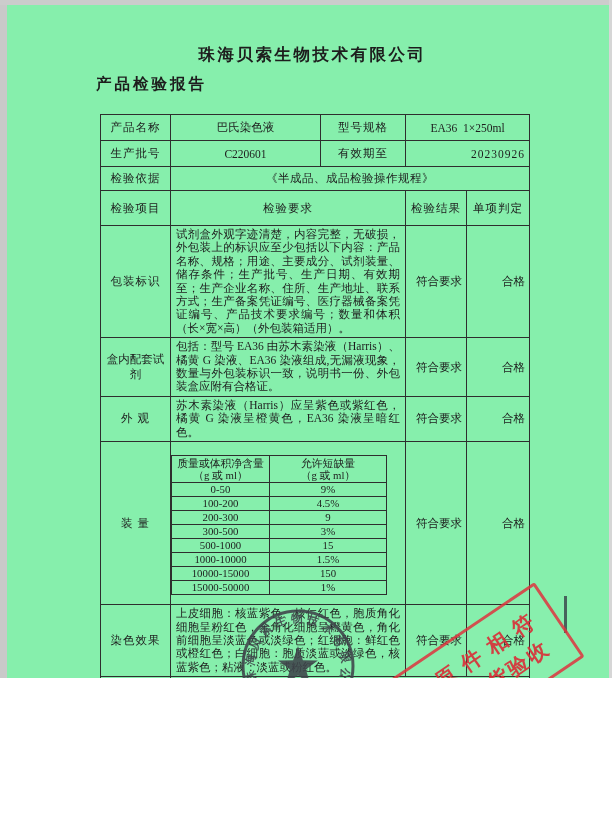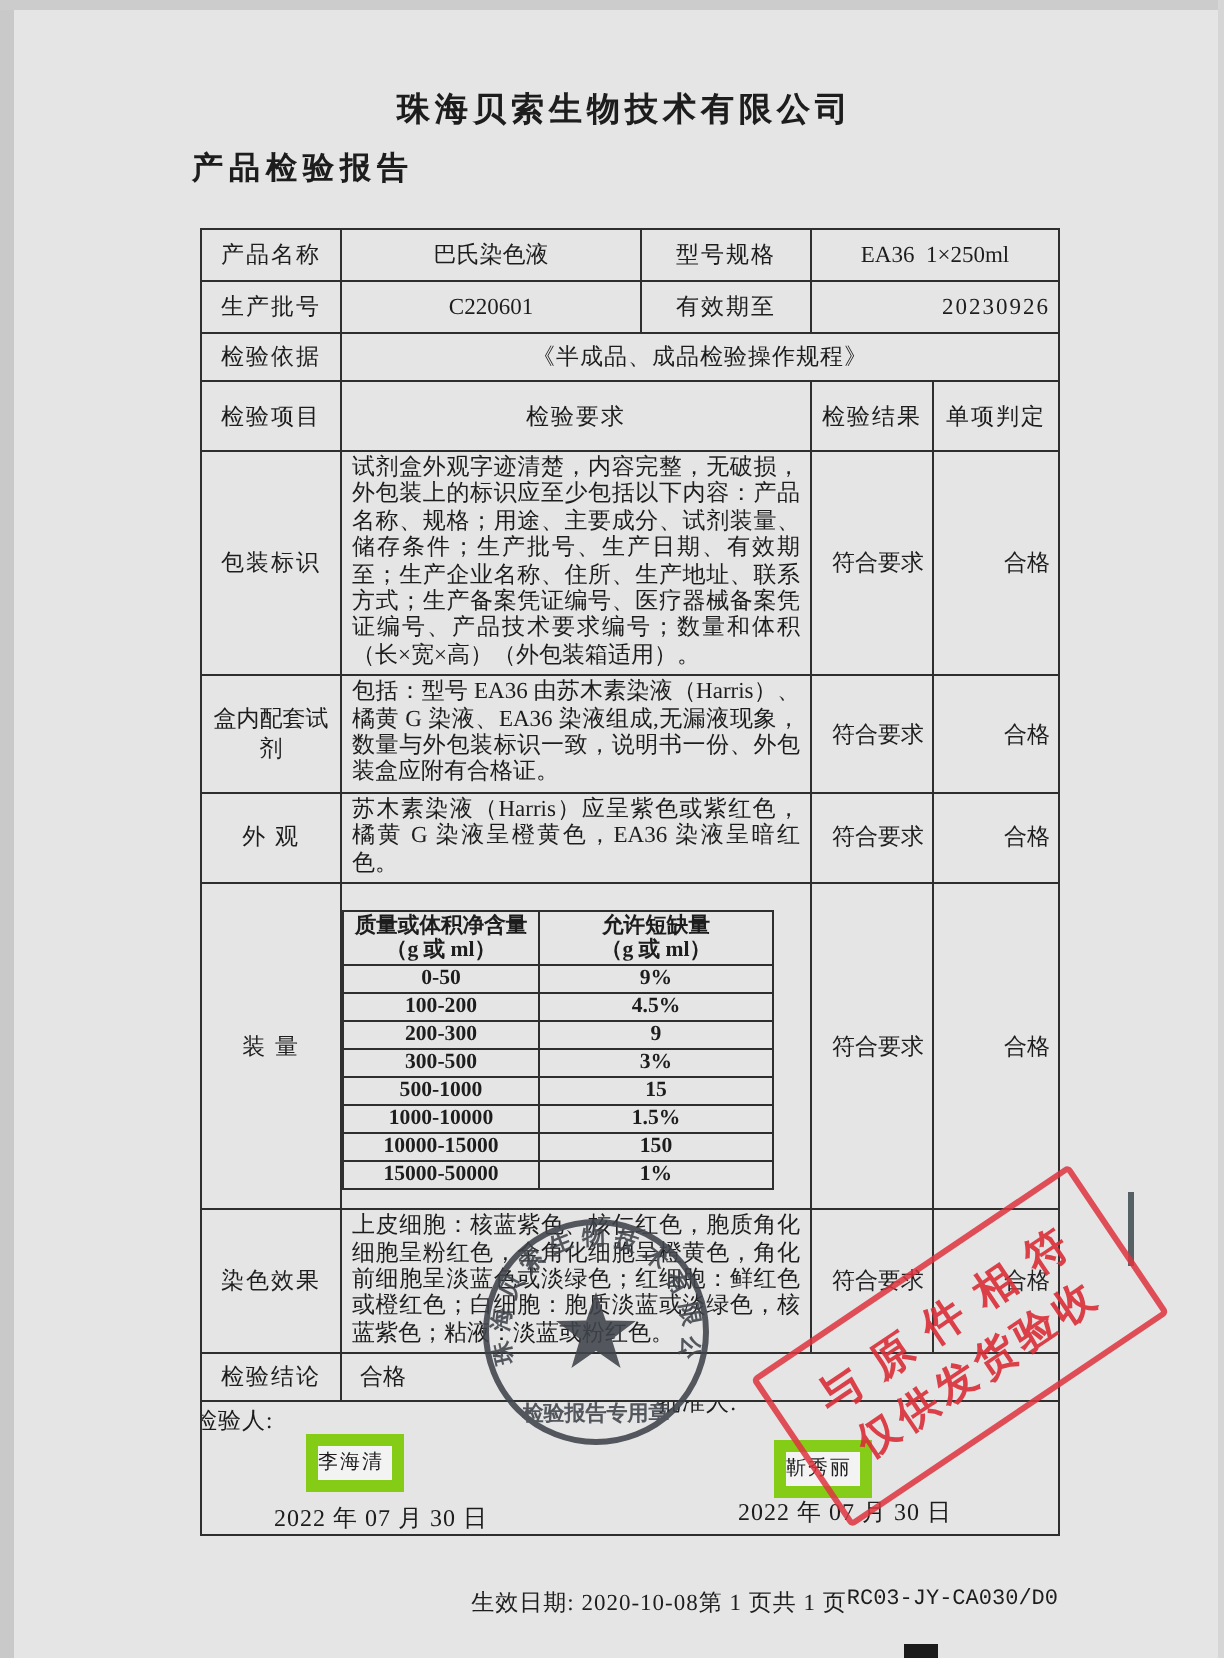--- a/index.html
+++ b/index.html
@@ -1,18 +1,18 @@
 <!DOCTYPE html>
 <html><head>
 <meta charset="utf-8">
 <style>
   html,body { margin:0; padding:0; background:#ffffff; }
   .page {
-    position:relative; width:612px; height:829px; overflow:hidden;
-    background:#e5e5e5; color:#1d1d1d;
+    position:relative; width:612px; height:678px; overflow:hidden;
+    background:#86efac; color:#1d1d1d;
     font-family:"Liberation Serif","DejaVu Serif",serif;
   }
   .edge-left  { position:absolute; left:0; top:0; width:7px; height:829px; background:#c9c9c9; }
   .edge-top   { position:absolute; left:0; top:0; width:612px; height:5px; background:#cccccc; }
   .edge-right { position:absolute; right:0; top:0; width:3px; height:829px; background:#d6d6d6; }
 
   .title {
     position:absolute; left:96px; top:44px; width:433px; text-align:center;
     font-size:16.5px; font-weight:bold; letter-spacing:2.5px;
   }
@@ -43,21 +43,21 @@
   .basis { text-align:center; font-size:12.5px; letter-spacing:0.5px; }
   .concl { font-size:12px; padding-left:9px !important; }
 
   td.qty-cell { padding:0 !important; vertical-align:top; }
   table.inner {
     border-collapse:collapse; table-layout:fixed; width:215px;
     margin:4px 0 0 0;
   }
   table.inner td, table.inner th {
     border:1px solid #2e2e2e; font-size:10.8px; text-align:center;
-    padding:0 2px; font-weight:bold; height:13px; line-height:12.5px;
+    padding:0 2px; font-weight:normal; height:13px; line-height:12.5px;
   }
   table.inner th { line-height:12px; padding:1px 2px; }
 
   td.sign-cell { position:relative; padding:0 !important;text-decoration:underline; }
   .abs { position:absolute; }
   .sign-label { font-size:11.5px; letter-spacing:0.5px; }
   .name-stamp {
     border:6px solid #84cc16; font-size:10px; padding:1px 4px 2px 0;
     letter-spacing:1px; background:rgba(255,255,255,0.55);
   }

